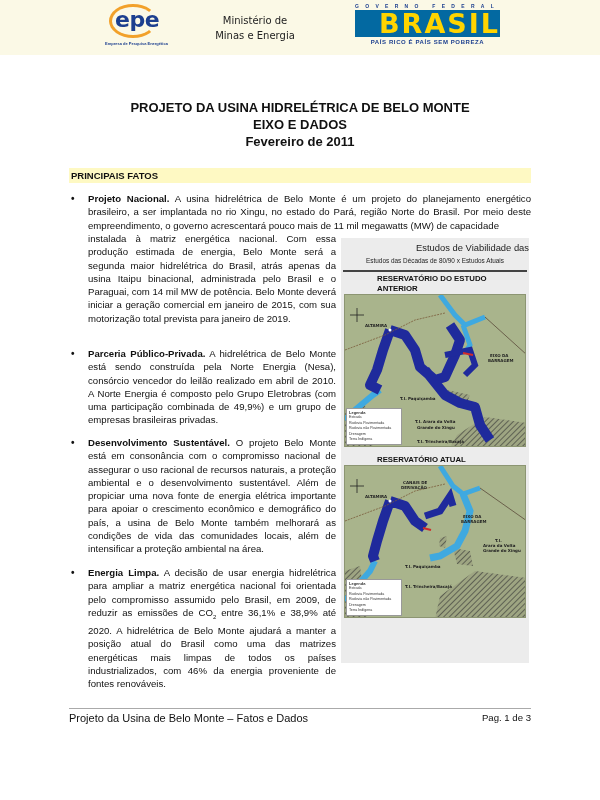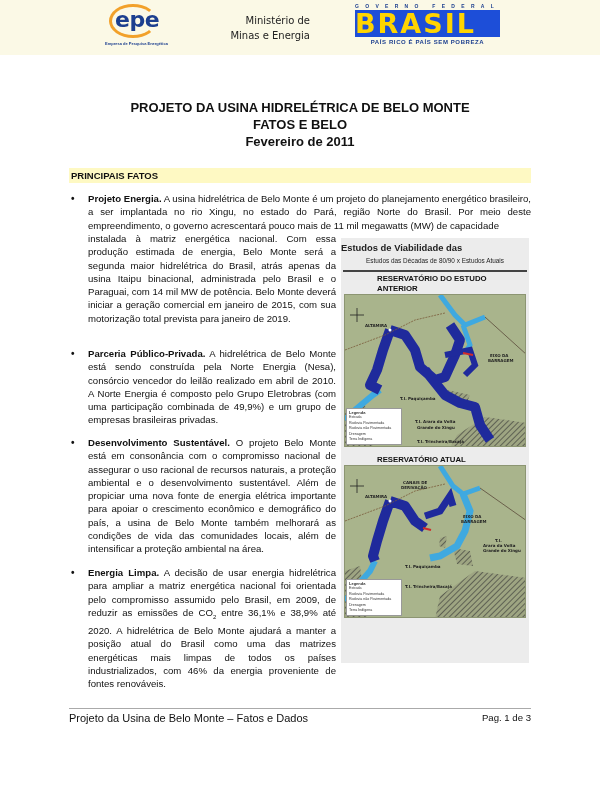--- a/index.html
+++ b/index.html
@@ -17,31 +17,31 @@
   }
   .epe-text {
     position: absolute; left: 10px; top: 3px; font-size: 22px; font-weight: bold;
     color: #1c3f8f; letter-spacing: -0.5px; font-family: "DejaVu Sans", sans-serif;
   }
   .epe-sub {
     position: absolute; left: 0; top: 37px; width: 60px; font-size: 4px; color: #1c3f8f;
     white-space: nowrap; font-weight: bold;
   }
   .ministerio {
-    position: absolute; left: 200px; top: 13px; width: 110px; text-align: right;
+    position: absolute; left: 200px; top: 13px; width: 110px; text-align: center;
     font-size: 10px; line-height: 15px; color: #222; font-family: "DejaVu Sans", sans-serif;
   }
   .brasil-logo { position: absolute; left: 355px; top: 3px; width: 145px; height: 46px; }
   .gov-fed {
     font-size: 5px; letter-spacing: 6.3px; color: #1c3f8f; font-weight: bold; text-align: center;
     white-space: nowrap; height: 6px; line-height: 6px;
   }
   .brasil-word {
-    margin-top: 1px; height: 27px; background: #1d4ed8; color: #ffd400;
-    font-size: 27px; line-height: 27px; font-weight: 900; text-align: left; letter-spacing: 2px;
+    margin-top: 1px; height: 27px; background: #0369a1; color: #ffd400;
+    font-size: 27px; line-height: 27px; font-weight: 900; text-align: right; letter-spacing: 2px;
     font-family: "DejaVu Sans", sans-serif;
   }
   .brasil-slogan {
     font-size: 6px; color: #1c3f8f; font-weight: bold; text-align: center; letter-spacing: 0.6px;
     margin-top: 2px; white-space: nowrap;
   }
 
   .title-block { position: absolute; left: 0; top: 99px; width: 600px; text-align: center; }
   .title-block div { font-size: 13px; line-height: 17px; font-weight: bold; color: #111; }
 
@@ -54,21 +54,21 @@
     position: absolute; font-size: 9.6px; line-height: 13.3px; text-align: justify; color: #111;
   }
   .bullet {
     position: absolute; left: 71px; font-size: 10px; line-height: 13.3px; font-weight: bold;
   }
   .lead { font-weight: bold; }
 
   .map-panel {
     position: absolute; left: 341px; top: 238px; width: 188px; height: 425px; background: #ececec;
   }
-  .map-title { text-align: left; font-size: 9.4px; font-weight: bold; line-height: 12px; margin-top: 4px; color: #222; }
+  .map-title { text-align: right; font-size: 9.4px; font-weight: normal; line-height: 12px; margin-top: 4px; color: #222; }
   .map-subtitle { text-align: center; font-size: 6.4px; line-height: 10px; margin-top: 2px; color: #222; }
   .map-rule { height: 1.5px; background: #444; margin: 4px 2px 2px 2px; }
   .map-caption { font-size: 7.8px; font-weight: bold; line-height: 10px; padding-left: 2px; color: #111; margin-left: 34px; }
   .map-img {
     position: relative; margin-left: 3px; width: 182px; height: 153px; overflow: hidden;
     background: #a9b48c; border: 1px solid #8c9572;
   }
   .map-img svg { position: absolute; left: 0; top: 0; }
   .legend {
     position: absolute; left: 1px; bottom: 1px; width: 56px; height: 37px; background: #ffffff;
@@ -95,29 +95,29 @@
   </div>
   <div class="brasil-logo">
     <div class="gov-fed">GOVERNO FEDERAL</div>
     <div class="brasil-word">BRASIL</div>
     <div class="brasil-slogan">PAÍS RICO É PAÍS SEM POBREZA</div>
   </div>
 </div>
 
 <div class="title-block">
   <div>PROJETO DA USINA HIDRELÉTRICA DE BELO MONTE</div>
-  <div>FATOS E BELO</div>
+  <div>EIXO E DADOS</div>
   <div>Fevereiro de 2011</div>
 </div>
 
 <div class="section-bar">PRINCIPAIS FATOS</div>
 
 <span class="bullet" style="top:192px;">•</span>
 <div class="para" style="left:88px; top:192px; width:443px;">
-  <span class="lead">Projeto Energia.</span>
+  <span class="lead">Projeto Nacional.</span>
   <span>A usina hidrelétrica de Belo Monte é um projeto do planejamento energético brasileiro, a ser implantada no rio Xingu, no estado do Pará, região Norte do Brasil. Por meio deste empreendimento, o governo acrescentará pouco mais de 11 mil megawatts (MW) de capacidade</span>
 </div>
 <div class="para" style="left:88px; top:232px; width:248px;">
   <span>instalada à matriz energética nacional. Com essa produção estimada de energia, Belo Monte será a segunda maior hidrelétrica do Brasil, atrás apenas da usina Itaipu binacional, administrada pelo Brasil e o Paraguai, com 14 mil MW de potência. Belo Monte deverá iniciar a geração comercial em janeiro de 2015, com sua motorização total prevista para janeiro de 2019.</span>
 </div>
 
 <span class="bullet" style="top:347px;">•</span>
 <div class="para" style="left:88px; top:347px; width:248px;">
   <span class="lead">Parceria Público-Privada.</span>
   <span>A hidrelétrica de Belo Monte está sendo construída pela Norte Energia (Nesa), consórcio vencedor do leilão realizado em abril de 2010. A Norte Energia é composto pelo Grupo Eletrobras (com uma participação combinada de 49,9%) e um grupo de empresas brasileiras privadas.</span>

